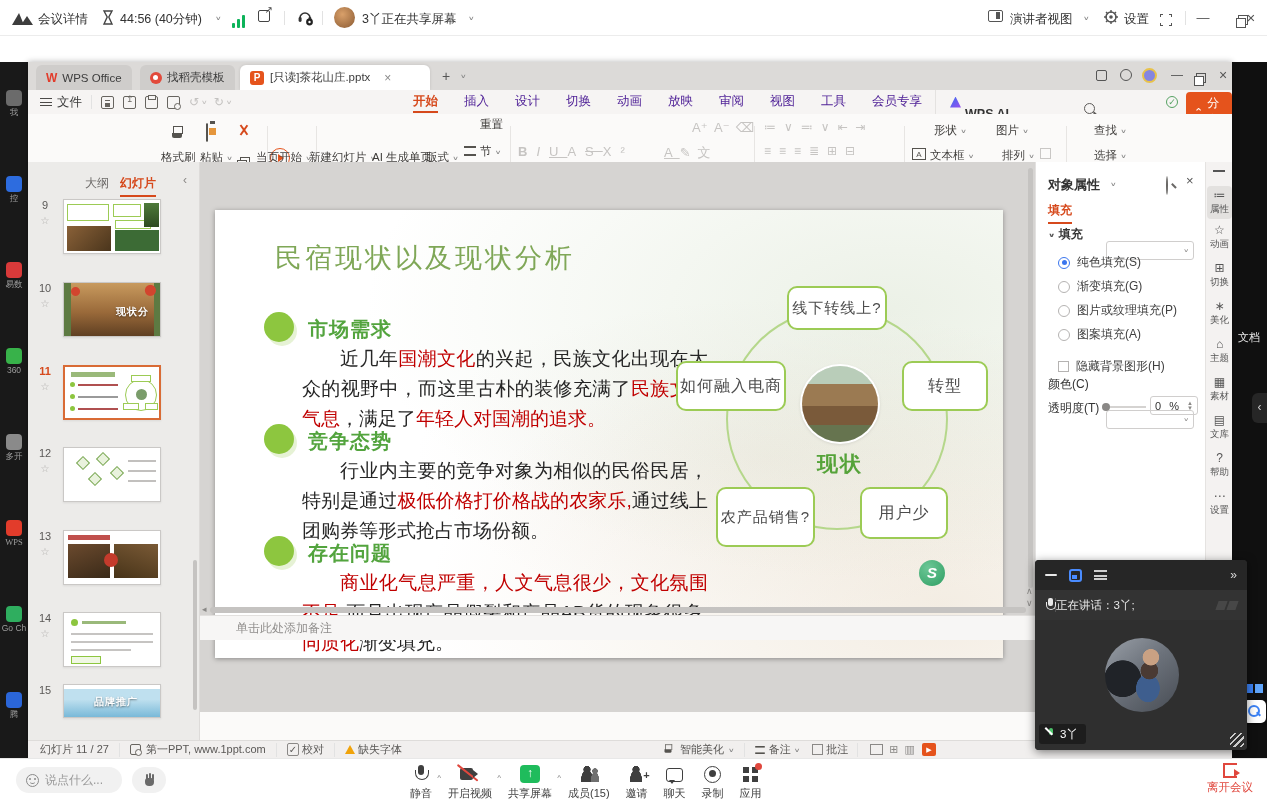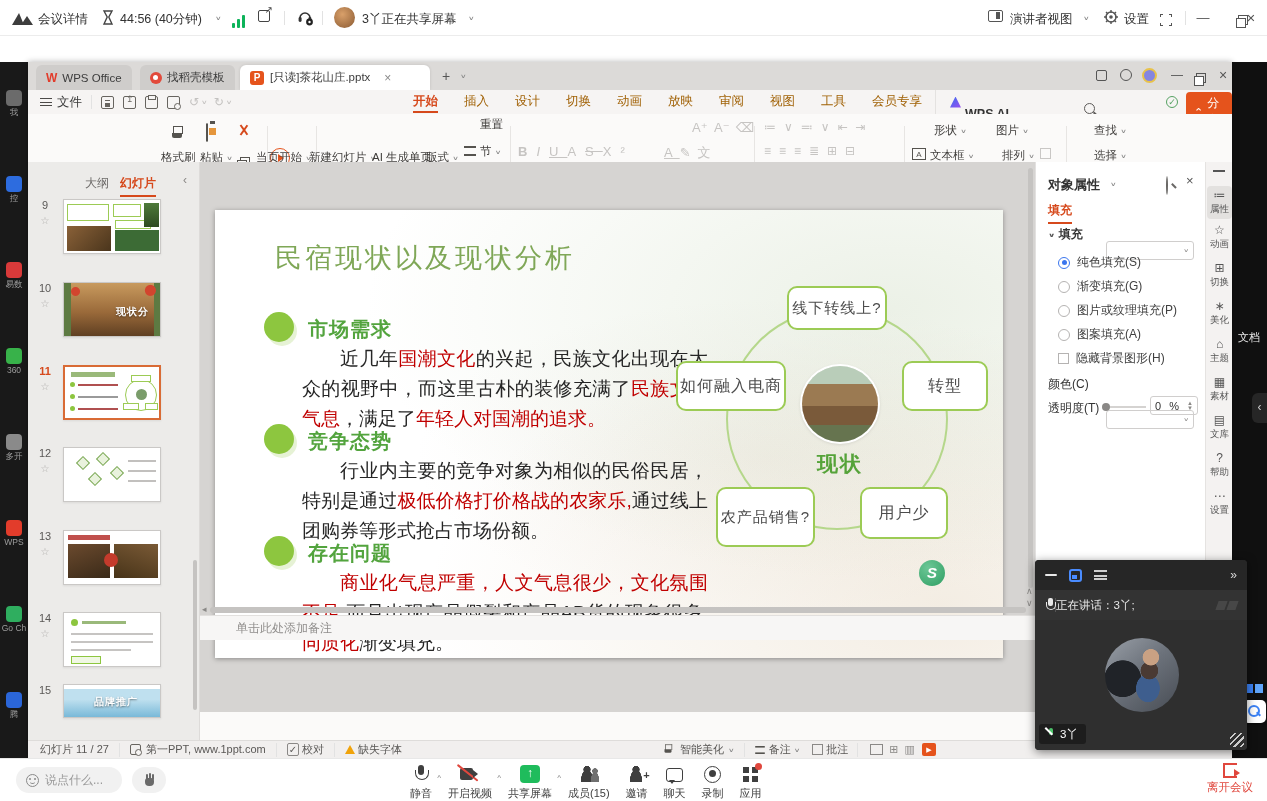--- a/index.html
+++ b/index.html
@@ -35,21 +35,21 @@
 .wlogo{color:#e23c2b;font-weight:bold;font-size:12px;margin-right:5px}
 .docer-ic{width:12px;height:12px;border-radius:50%;background:#e24a3b;margin-right:5px;position:relative}
 .docer-ic::after{content:"";position:absolute;left:3px;top:3px;width:5px;height:5px;border-radius:50%;background:#fff}
 .pptx-ic{width:14px;height:14px;border-radius:3px;background:#e5531c;color:#fff;font-size:10px;font-weight:bold;text-align:center;line-height:14px;margin-right:6px}
 .tabx{margin-left:14px;color:#8a8a8a;font-size:12px}
 
 #menubar{left:0;top:28px;width:1204px;height:24px;background:#f6f4f3;display:flex;align-items:center}
 .hamb{width:12px;height:8px;border-top:1.4px solid #4c4a48;border-bottom:1.4px solid #4c4a48;position:relative;margin-right:5px}
 .hamb::after{content:"";position:absolute;left:0;top:2.6px;width:12px;height:1.4px;background:#4c4a48}
 #menus{display:flex;gap:0;align-items:center;height:24px}
-.menu-item{font-size:12.5px;color:#a16207;padding:0 13px;height:24px;line-height:22px;position:relative}
+.menu-item{font-size:12.5px;color:#4c1d95;padding:0 13px;height:24px;line-height:22px;position:relative}
 .menu-item.active{color:#d6491c;font-weight:bold}
 .menu-item.active::after{content:"";position:absolute;left:13px;right:13px;bottom:1px;height:2px;background:#d6491c}
 .menu-item.ai{border-left:1px solid #e4e2e0;font-weight:bold;color:#333;display:flex;align-items:center;gap:4px;padding:0 14px}
 .ai-ico{width:11px;height:11px;background:linear-gradient(135deg,#3a6ef0,#9a4df0);clip-path:polygon(50% 0,100% 100%,0 100%)}
 .qi{width:13px;height:13px;border:1.3px solid #67645f;border-radius:2px;position:relative;margin-right:9px}
 .qi.save::after{content:"";position:absolute;left:3px;bottom:1px;width:5px;height:4px;background:#67645f}
 .qi.save::before{content:"";position:absolute;left:3px;top:0;width:5px;height:3px;border-bottom:1.2px solid #67645f}
 .qi.out::after{content:"↥";position:absolute;left:2px;top:-3px;font-size:9px;color:#67645f}
 .qi.printer::before{content:"";position:absolute;left:2px;top:-2px;width:6px;height:3px;background:#f6f4f3;border:1px solid #67645f}
 .qi.prev::after{content:"";position:absolute;right:-2px;bottom:-2px;width:5px;height:5px;border:1.2px solid #67645f;border-radius:50%;background:#f6f4f3}
@@ -337,21 +337,21 @@
       <div class="dock-lb">易数</div>
     </div>
     <div class="dock-item" style="top: 286px;">
       <div class="dock-ic" style="background: rgb(56, 178, 74);"></div>
       <div class="dock-lb">360</div>
     </div>
     <div class="dock-item" style="top: 372px;">
       <div class="dock-ic" style="background: rgb(138, 138, 138);"></div>
       <div class="dock-lb">多开</div>
     </div>
-    <div class="dock-item" style="top: 458px;">
+    <div class="dock-item" style="top: 458px; font-family: Liberation Serif, serif;">
       <div class="dock-ic" style="background: rgb(226, 60, 43);"></div>
       <div class="dock-lb">WPS</div>
     </div>
     <div class="dock-item" style="top: 544px;">
       <div class="dock-ic" style="background: rgb(47, 174, 95);"></div>
       <div class="dock-lb">Go Ch</div>
     </div>
     <div class="dock-item" style="top: 630px;">
       <div class="dock-ic" style="background: rgb(43, 102, 217);"></div>
       <div class="dock-lb">腾</div>
@@ -644,21 +644,21 @@
           <div>渐变填充(G)</div>
         </div>
         <div class="fo-row" style="top: 140px;">
           <div class="radio"></div>
           <div>图片或纹理填充(P)</div>
         </div>
         <div class="fo-row" style="top: 164px;">
           <div class="radio"></div>
           <div>图案填充(A)</div>
         </div>
-        <div class="fo-row" style="top: 188px;">
+        <div class="fo-row" style="top: 196px;">
           <div class="chkbox"></div>
           <div>隐藏背景图形(H)</div>
         </div>
       </div>
     <span class="ab" style="left:12px;top:214px;font-size:12px;color:#333">颜色(C)</span>
     <div class="ab ddbox" style="left:70px;top:211px;width:88px"></div>
     <span class="ab" style="left:12px;top:238px;font-size:12px;color:#333">透明度(T)</span>
     <span class="ab" style="left:66px;top:241px;width:8px;height:8px;border-radius:50%;background:#8a8886"></span>
     <span class="ab" style="left:74px;top:244px;width:36px;height:2px;background:#d5d3d1"></span>
     <div class="ab" style="left:114px;top:234px;width:48px;height:19px;border:1px solid #d0cecd;border-radius:3px;font-size:11px;color:#333;display:flex;align-items:center;justify-content:space-between;padding:0 4px">

